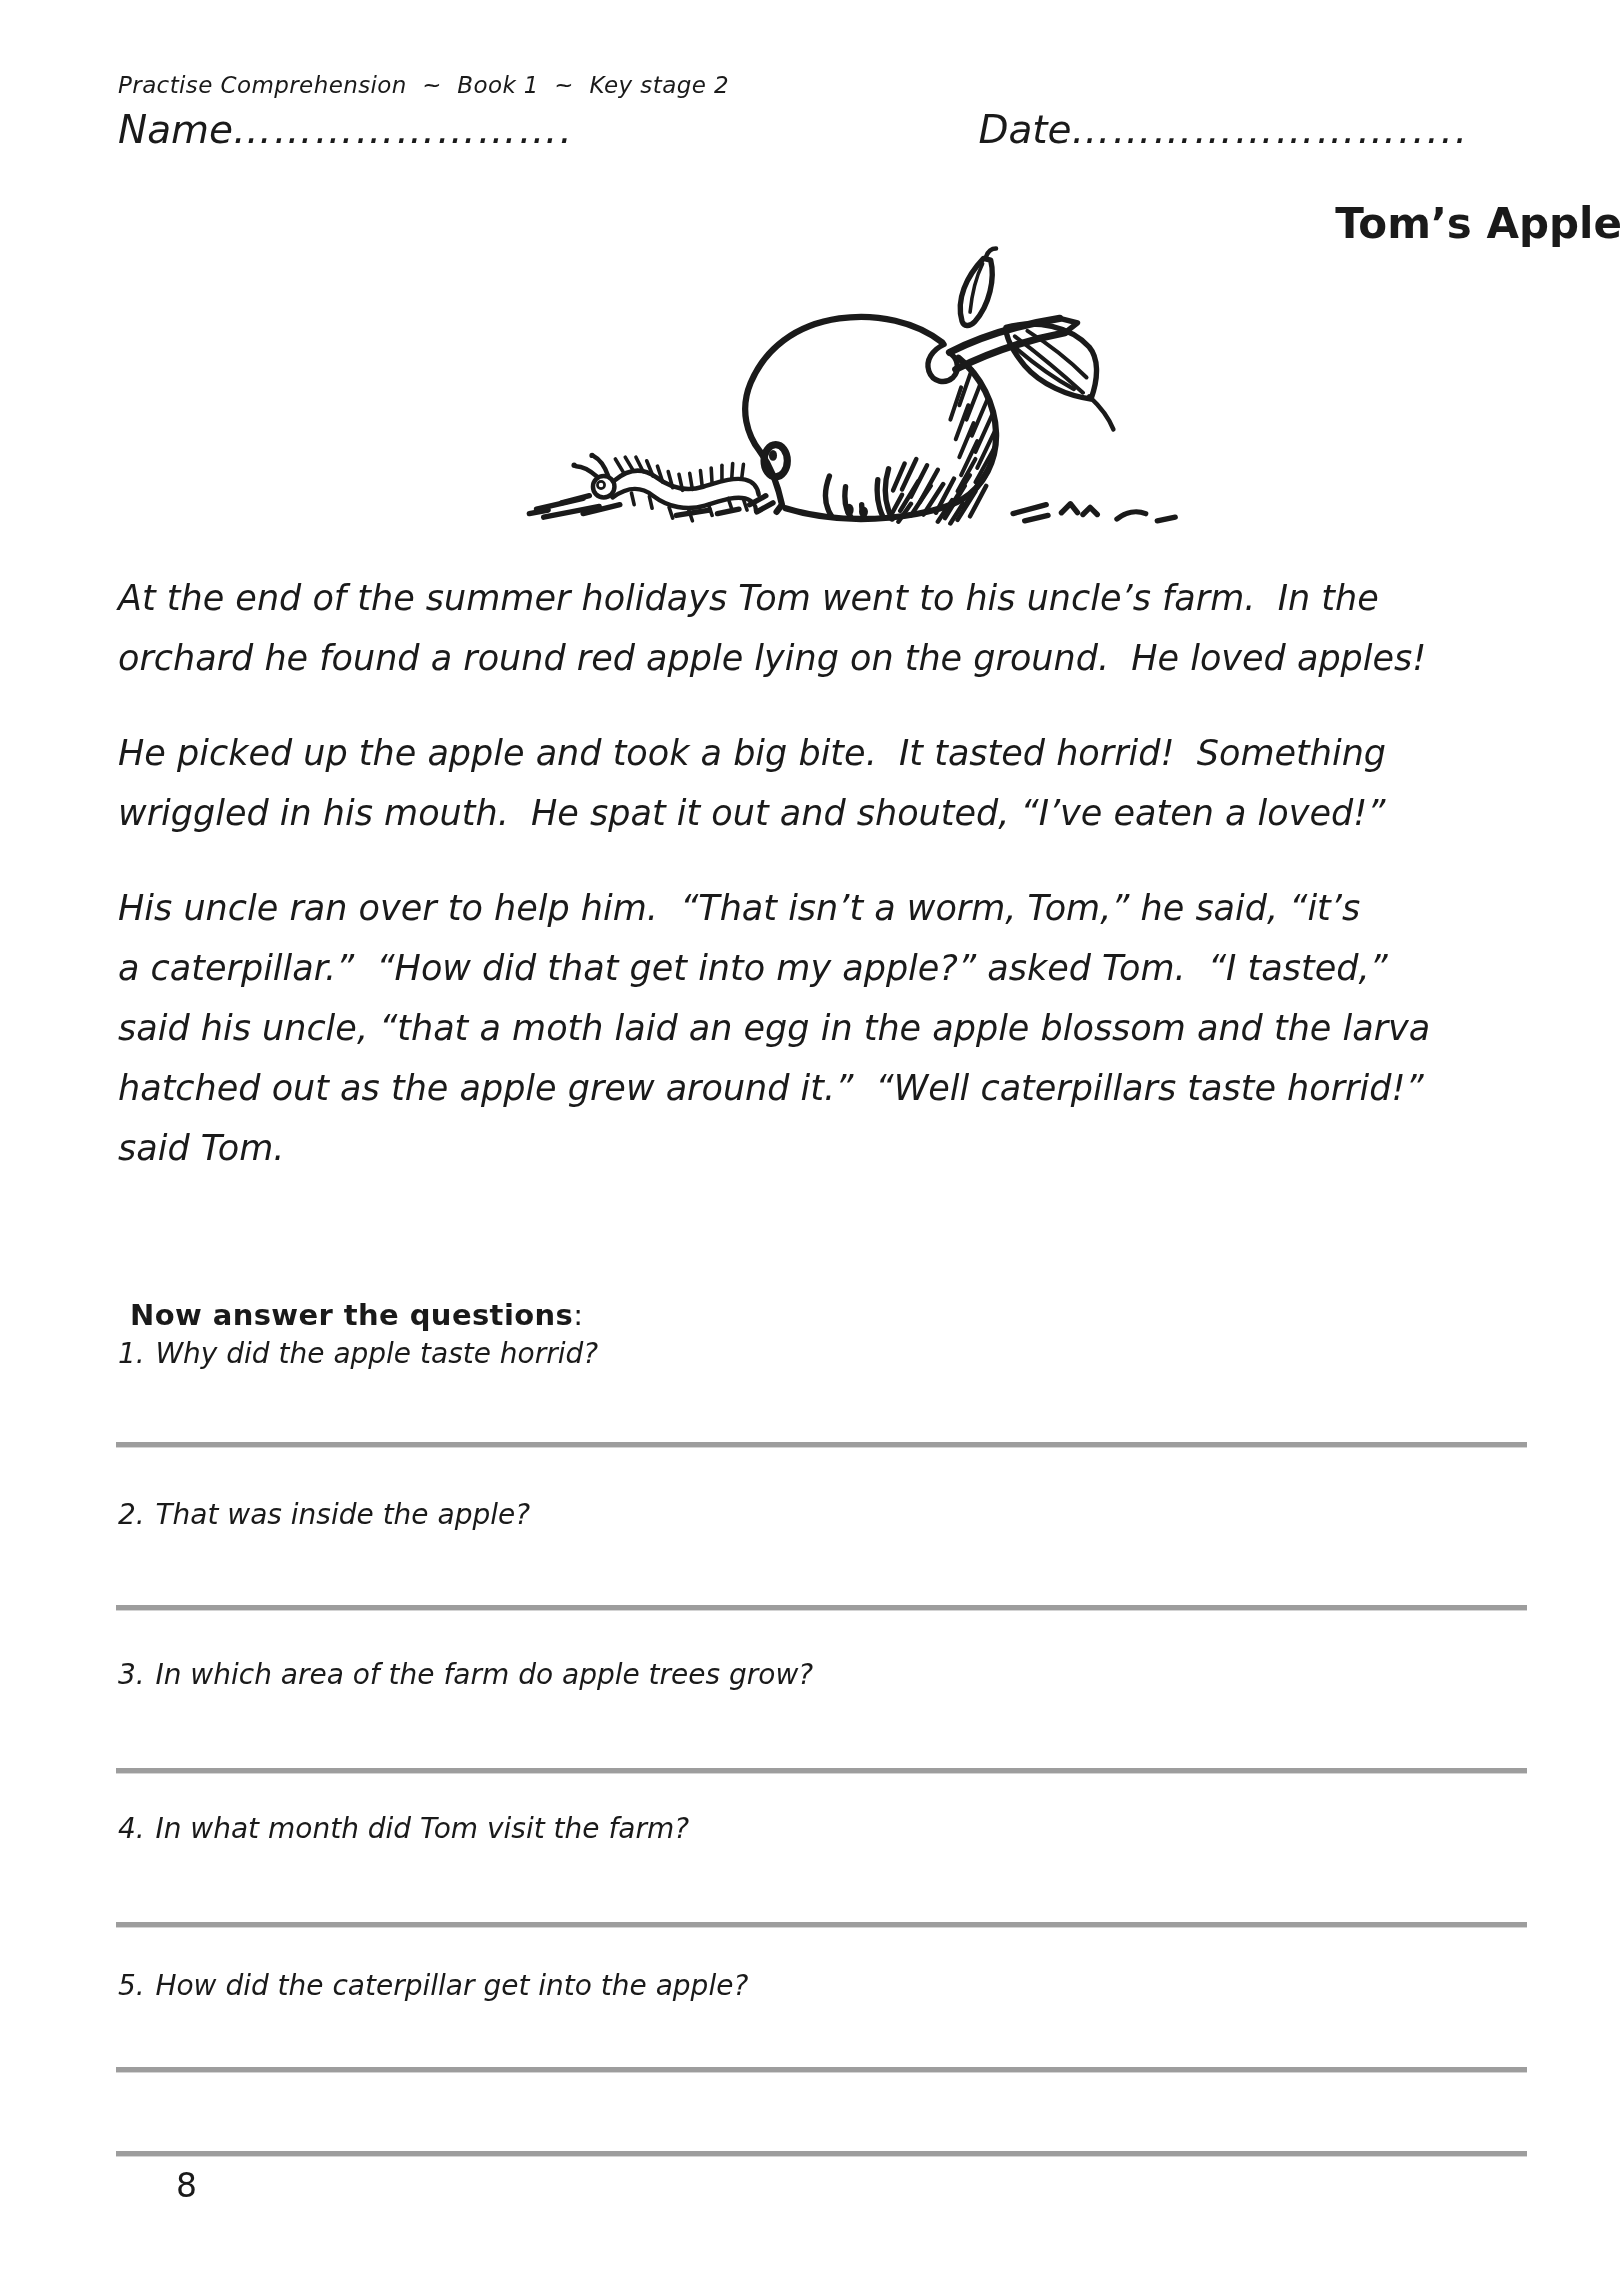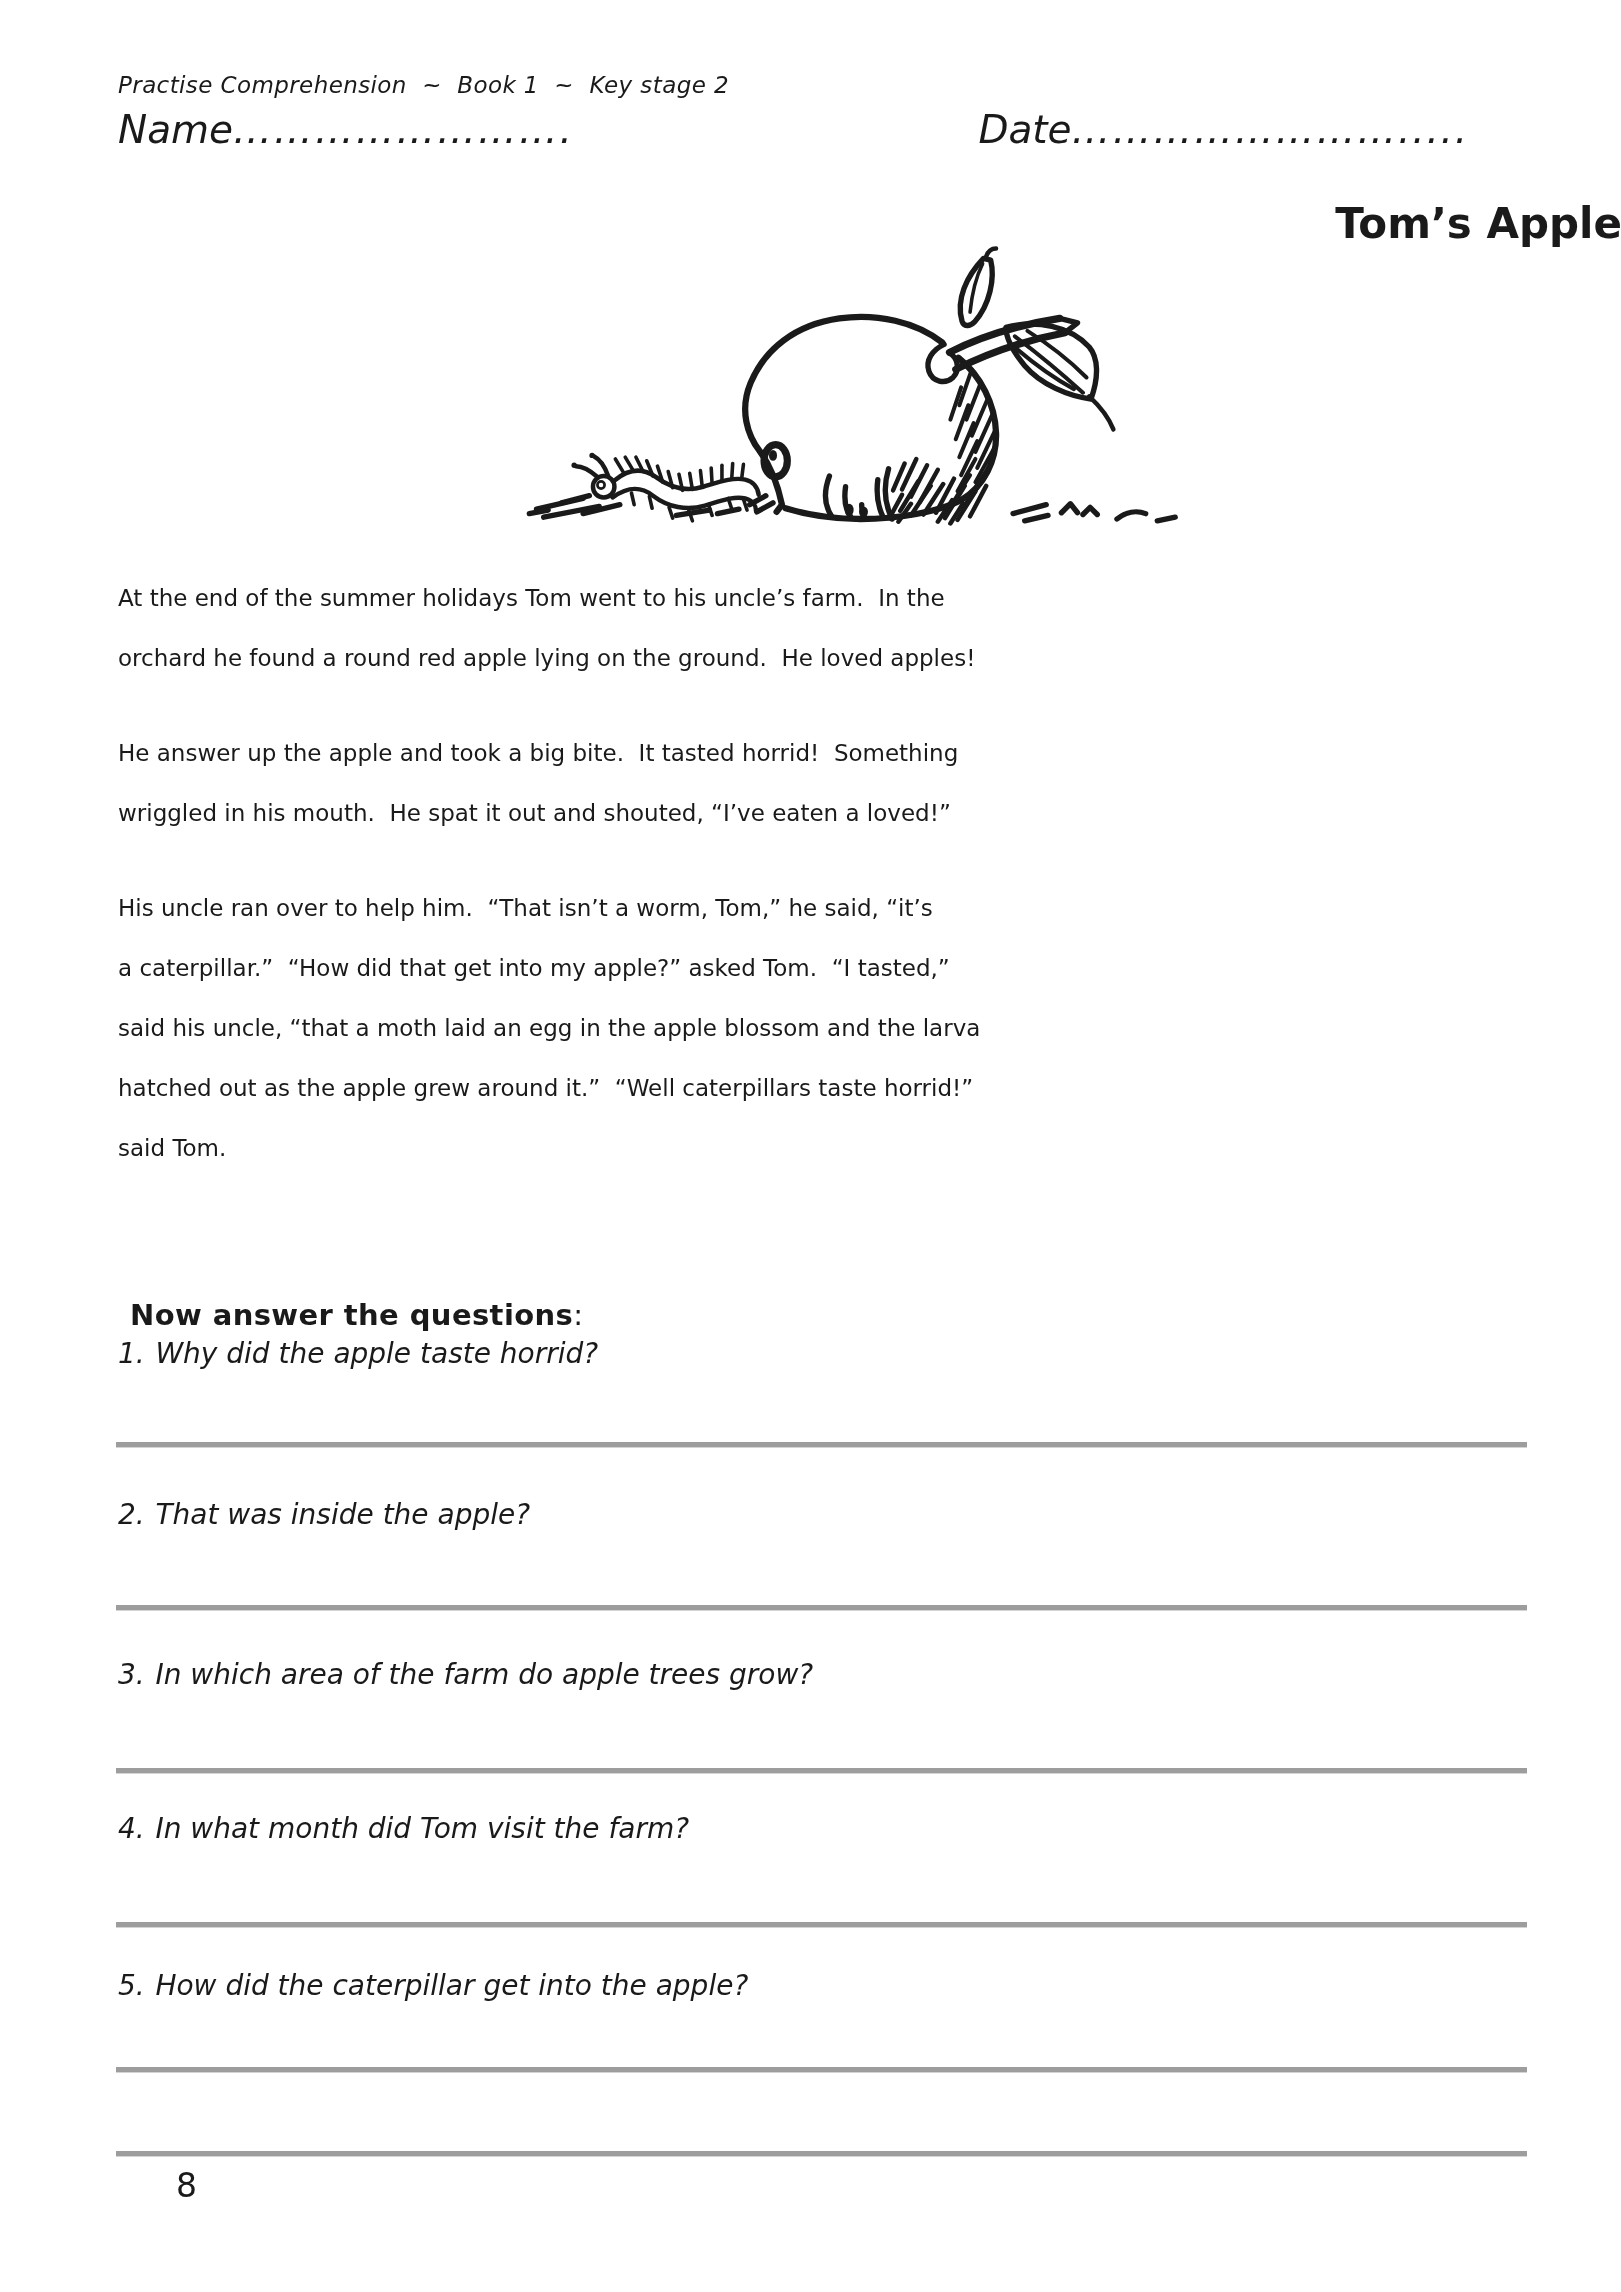--- a/index.html
+++ b/index.html
@@ -21,21 +21,21 @@
     display:flex;justify-content:space-between;
     font-size:39px;font-style:italic;
   }
   .field{white-space:pre;}
   .field-dots{letter-spacing:1.8px;}
   .story-title{
     position:absolute;left:0;top:199px;width:100%;margin:0;
     text-align:right;font-size:42px;font-weight:bold;
   }
   .illustration{position:absolute;left:497px;top:244px;width:681px;height:318px;}
-  .story{position:absolute;left:118px;top:568px;font-size:23px;}
+  .story{position:absolute;left:118px;top:568px;font-size:35px;font-style:italic;}
   .story .para{margin:0 0 35px 0;}
   .story .line{display:block;line-height:60px;white-space:pre;}
   .questions-heading{
     position:absolute;left:118px;top:1286px;margin:12px;
     font-size:29px;font-weight:bold;letter-spacing:0.4px;
   }
   .questions-heading .colon{font-weight:400;}
   .question{
     position:absolute;left:118px;
     font-size:28px;font-style:italic;white-space:pre;line-height:45px;
@@ -182,21 +182,21 @@
       </g>
     </svg>
   </div>
 
   <div class="story">
     <p class="para">
       <span class="line">At the end of the summer holidays Tom went to his uncle’s farm.  In the</span>
       <span class="line">orchard he found a round red apple lying on the ground.  He loved apples!</span>
     </p>
     <p class="para">
-      <span class="line">He answer up the apple and took a big bite.  It tasted horrid!  Something</span>
+      <span class="line">He picked up the apple and took a big bite.  It tasted horrid!  Something</span>
       <span class="line">wriggled in his mouth.  He spat it out and shouted, “I’ve eaten a loved!”</span>
     </p>
     <p class="para">
       <span class="line">His uncle ran over to help him.  “That isn’t a worm, Tom,” he said, “it’s</span>
       <span class="line">a caterpillar.”  “How did that get into my apple?” asked Tom.  “I tasted,”</span>
       <span class="line">said his uncle, “that a moth laid an egg in the apple blossom and the larva</span>
       <span class="line">hatched out as the apple grew around it.”  “Well caterpillars taste horrid!”</span>
       <span class="line">said Tom.</span>
     </p>
   </div>

